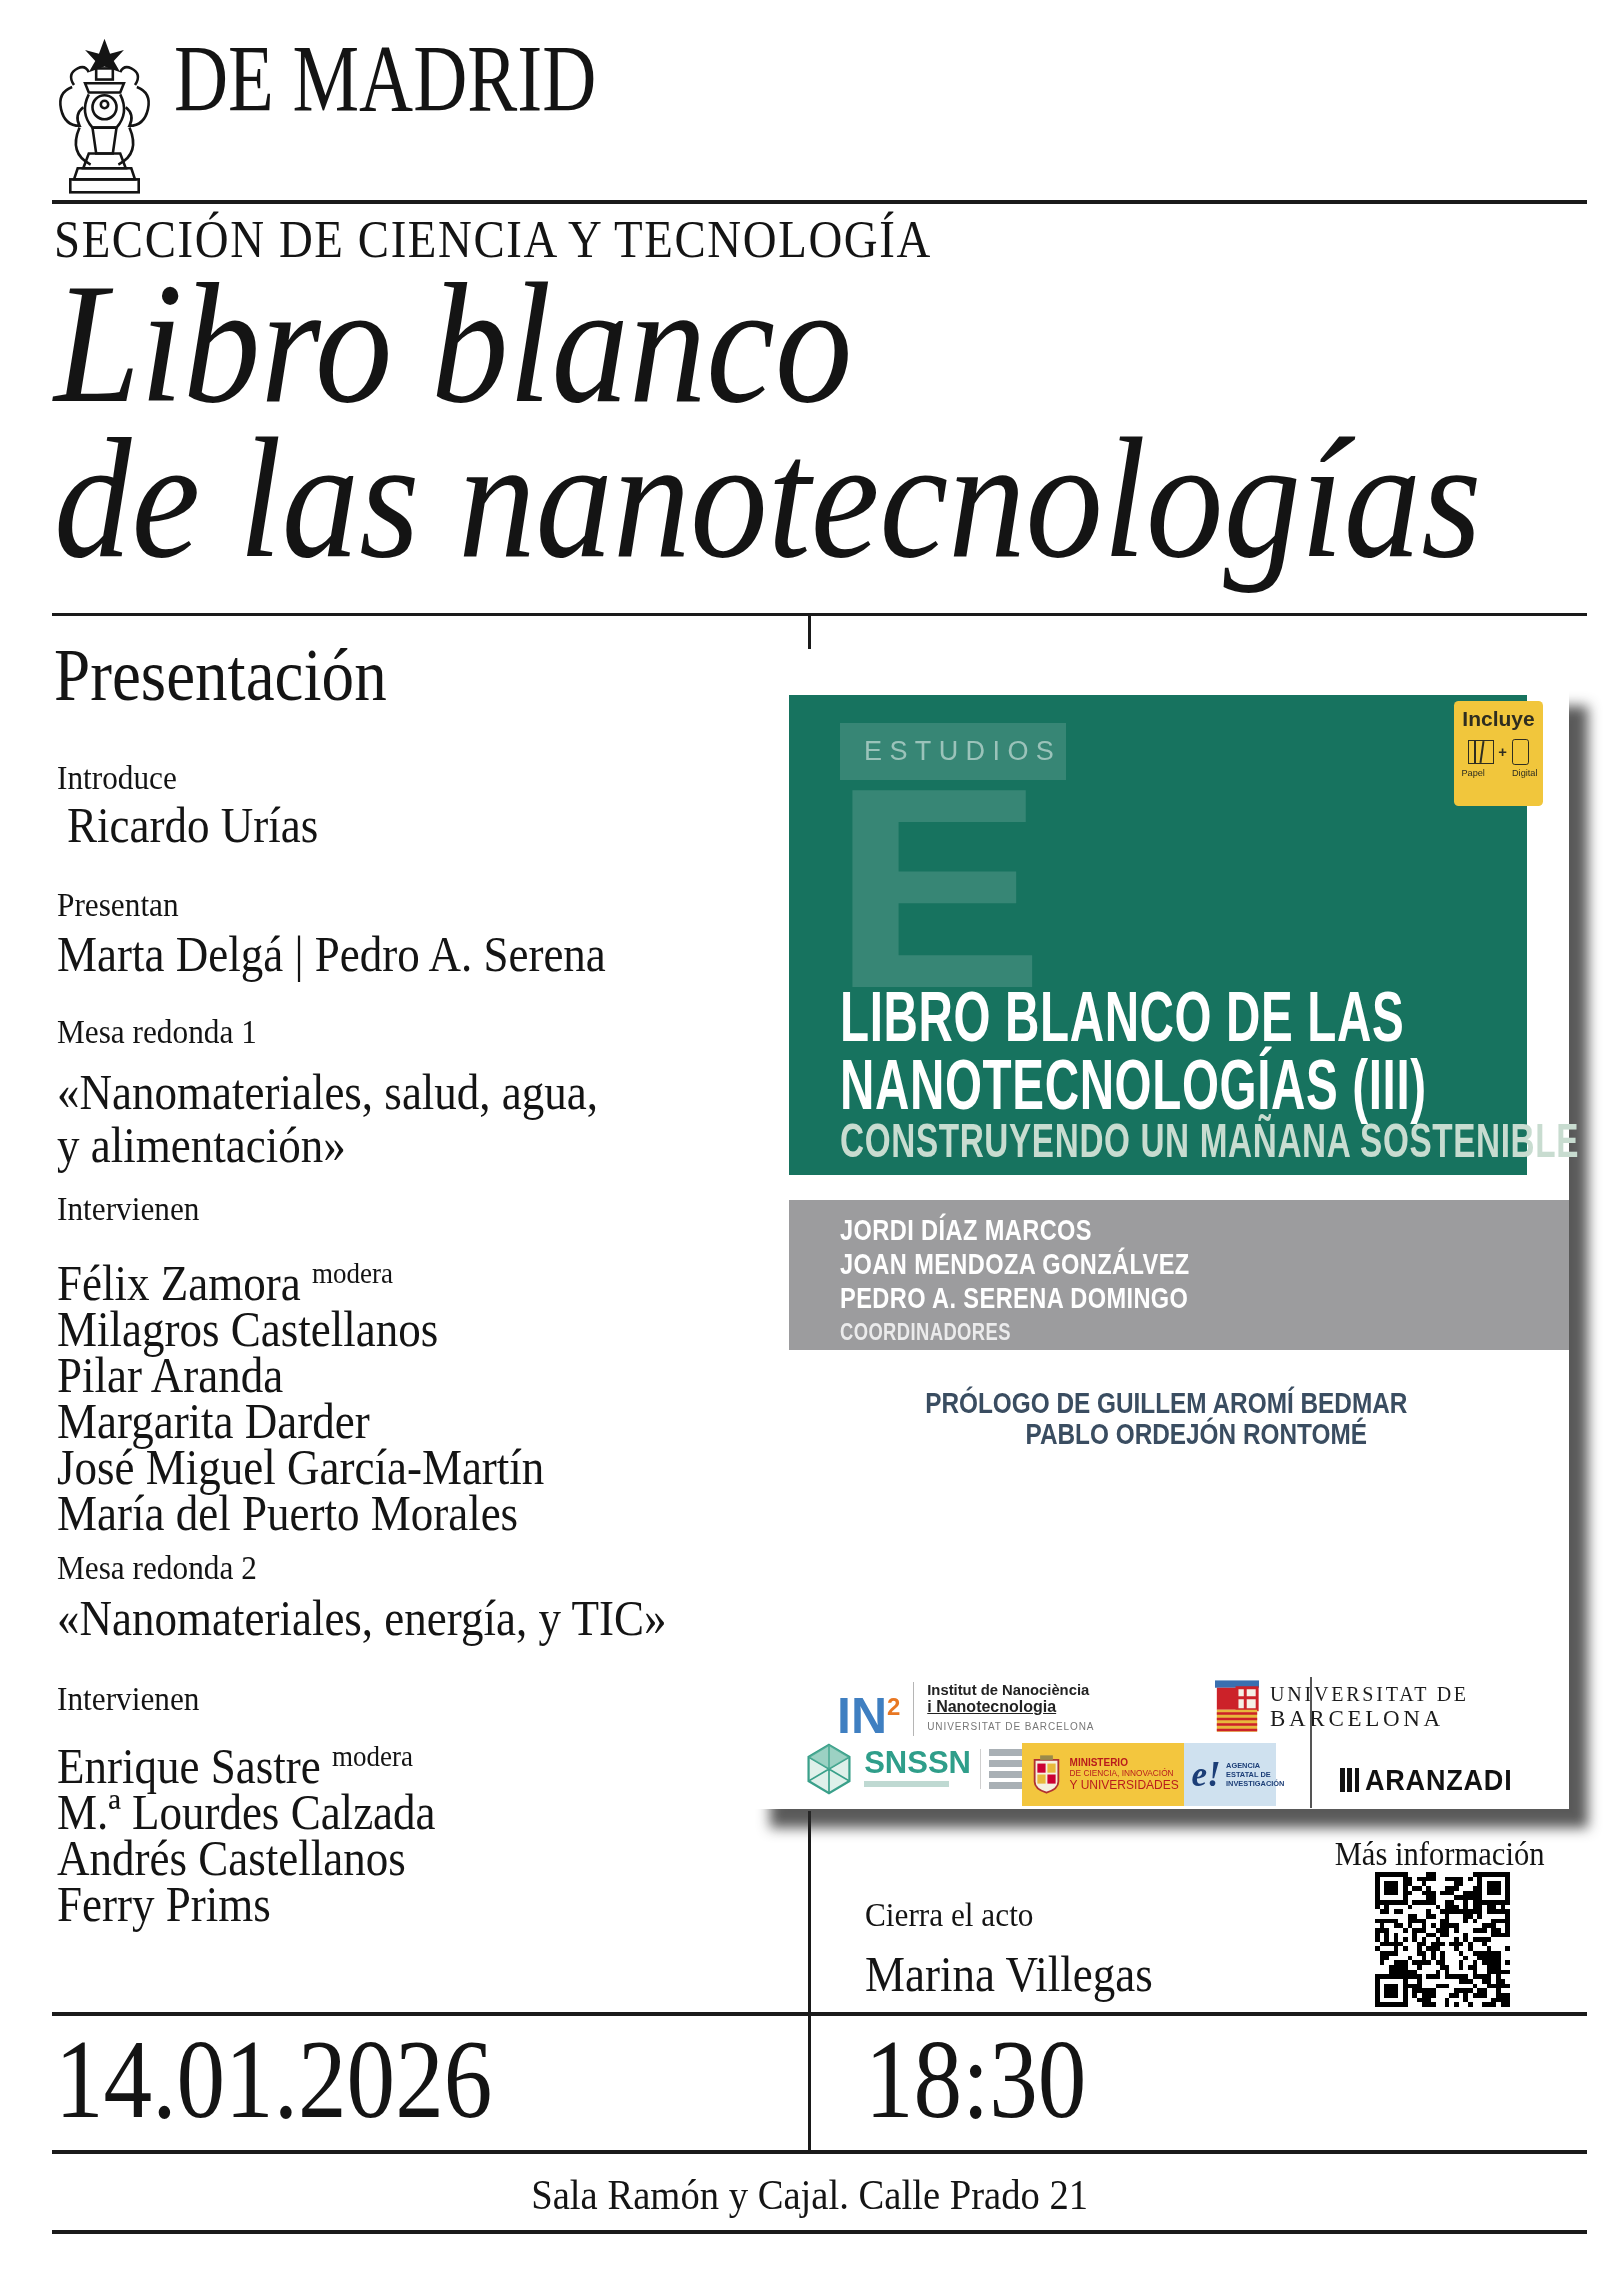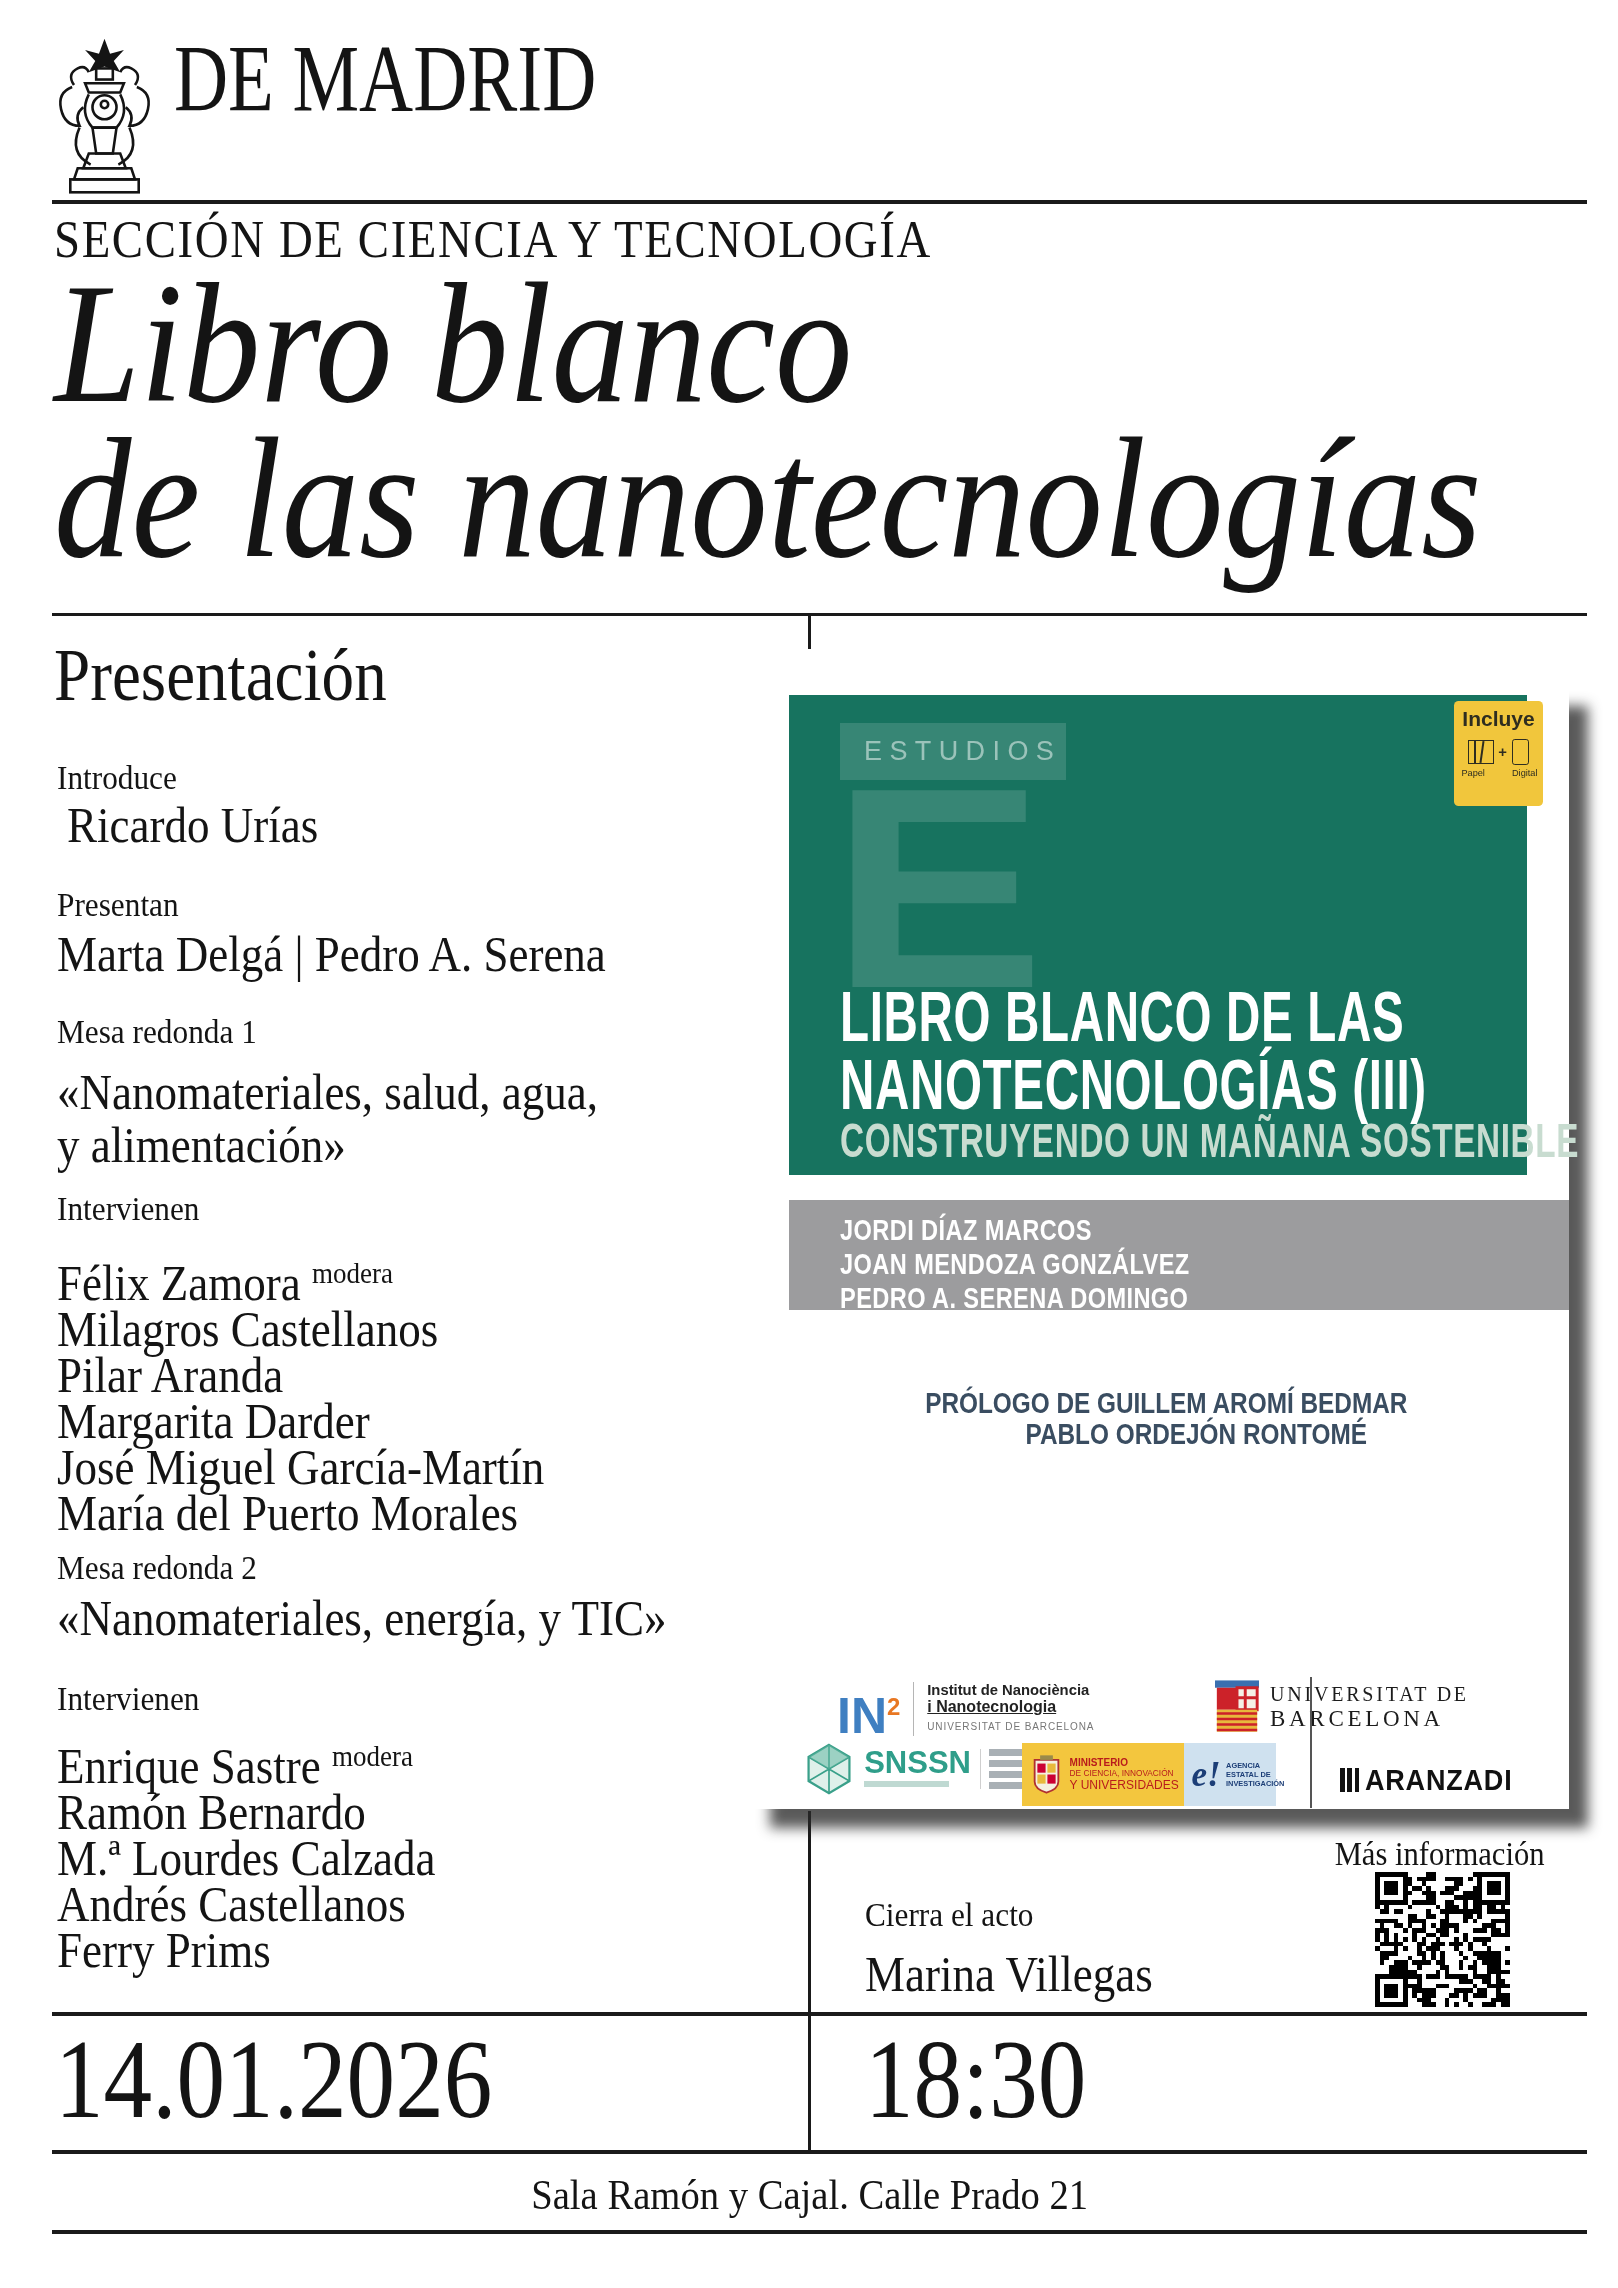--- a/index.html
+++ b/index.html
@@ -28,21 +28,21 @@
     background:#ffffff;
     box-shadow:20px 20px 12px -0.9px rgba(42,42,42,0.78);
   }
   .cover-green{background:#17735f;position:absolute;left:40px;top:10px;width:738px;height:480px;}
   .sans{font-family:"Liberation Sans", sans-serif;}
   .estudios-panel{position:absolute;left:51px;top:28px;width:226px;height:57px;background:rgba(255,255,255,0.14);}
   .estudios-panel span{display:block;font-size:27px;letter-spacing:7.4px;color:rgba(255,255,255,0.5);line-height:57px;padding-left:24px;font-family:"Liberation Sans",sans-serif;}
   .e-letter{position:absolute;left:42px;top:55px;font-size:286px;line-height:277px;font-weight:bold;color:rgba(255,255,255,0.14);font-family:"Liberation Sans",sans-serif;transform:scaleX(1.12);transform-origin:left top;}
   .cover-title{position:absolute;left:51px;top:288px;font-weight:bold;font-size:70px;line-height:68px;color:#ffffff;letter-spacing:0.9px;transform:scaleX(0.68);transform-origin:left top;white-space:nowrap;}
   .cover-subtitle{position:absolute;left:51px;top:417px;font-weight:bold;font-size:49px;color:#c8dcd0;letter-spacing:0.9px;transform:scaleX(0.68);transform-origin:left top;white-space:nowrap;}
-  .gray-bar{position:absolute;left:40px;right:0;top:515px;height:110px;background:#9c9c9e;}
+  .gray-bar{position:absolute;left:40px;right:0;top:515px;height:150px;background:#9c9c9e;}
   .gray-bar .names{padding:13px 0 0 51px;}
   .gray-bar .names div{font-weight:bold;font-size:29.5px;line-height:34px;color:#ffffff;letter-spacing:0.5px;transform:scaleX(0.8);transform-origin:left top;white-space:nowrap;}
   .gray-bar .role{font-size:23px !important;color:rgba(255,255,255,0.8) !important;font-weight:bold;}
   .prologue{position:absolute;left:92px;top:703px;width:526px;text-align:right;color:#3a4d61;font-weight:bold;font-size:29px;line-height:31px;}
   .prologue div{transform:scaleX(0.84);transform-origin:right top;white-space:nowrap;}
   .badge{position:absolute;left:665px;top:5.5px;width:89px;height:105px;background:#f1c63c;border-radius:4.6px;text-align:center;}
   .badge .b-title{font-size:21px;color:#2e2d20;font-weight:bold;margin-top:6.5px;}
   .badge .icons{display:flex;align-items:center;justify-content:center;gap:4.6px;margin-top:7.4px;height:28px;}
   .icon-books{display:inline-block;width:24px;height:22px;border:1.8px solid #2e2d20;position:relative;background:transparent;}
   .icon-books:before{content:"";position:absolute;left:5.5px;top:0;bottom:0;width:1.8px;background:#2e2d20;}
@@ -148,21 +148,20 @@
 <div class="abs topic" style="left:57px;top:1592px;">
   <span class="cx" style="transform:scaleX(0.9);">«Nanomateriales, energía, y TIC»</span>
 </div>
 
 <div class="abs lbl" style="left:57px;top:1682px;">
   <span class="cx" style="transform:scaleX(0.92);">Intervienen</span>
 </div>
 
 <div class="abs nm-list" style="left:57px;top:1733px;">
   <div><span class="cx" style="transform:scaleX(0.9);"><span>Enrique Sastre</span> <span class="sup-tag">modera</span></span></div>
-  <div><span class="cx" style="transform:scaleX(0.9);">Ramón Bernardo</span></div>
   <div><span class="cx" style="transform:scaleX(0.9);">M.ª Lourdes Calzada</span></div>
   <div><span class="cx" style="transform:scaleX(0.9);">Andrés Castellanos</span></div>
   <div><span class="cx" style="transform:scaleX(0.9);">Ferry Prims</span></div>
 </div>
 
 <div class="abs" style="left:1287px;top:1835px;width:305px;text-align:center;">
   <span style="display:inline-block;transform:scaleX(0.9);font-size:34px;white-space:nowrap;">Más información</span>
 </div>
 <div class="abs qr-grid" style="left:1375px;top:1872px;width:135px;height:135px;">
     <div class="qm" style="grid-area: 1 / 1;"></div>

